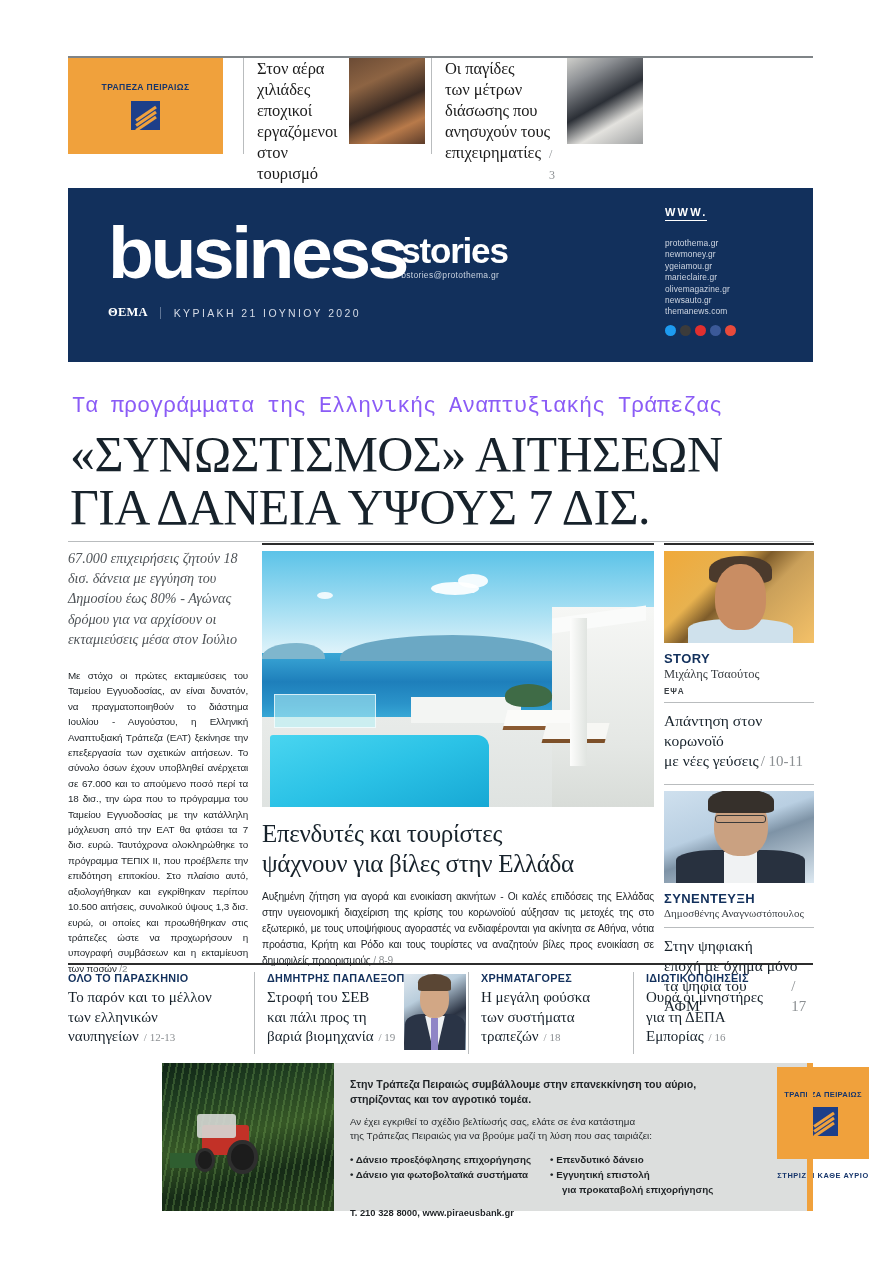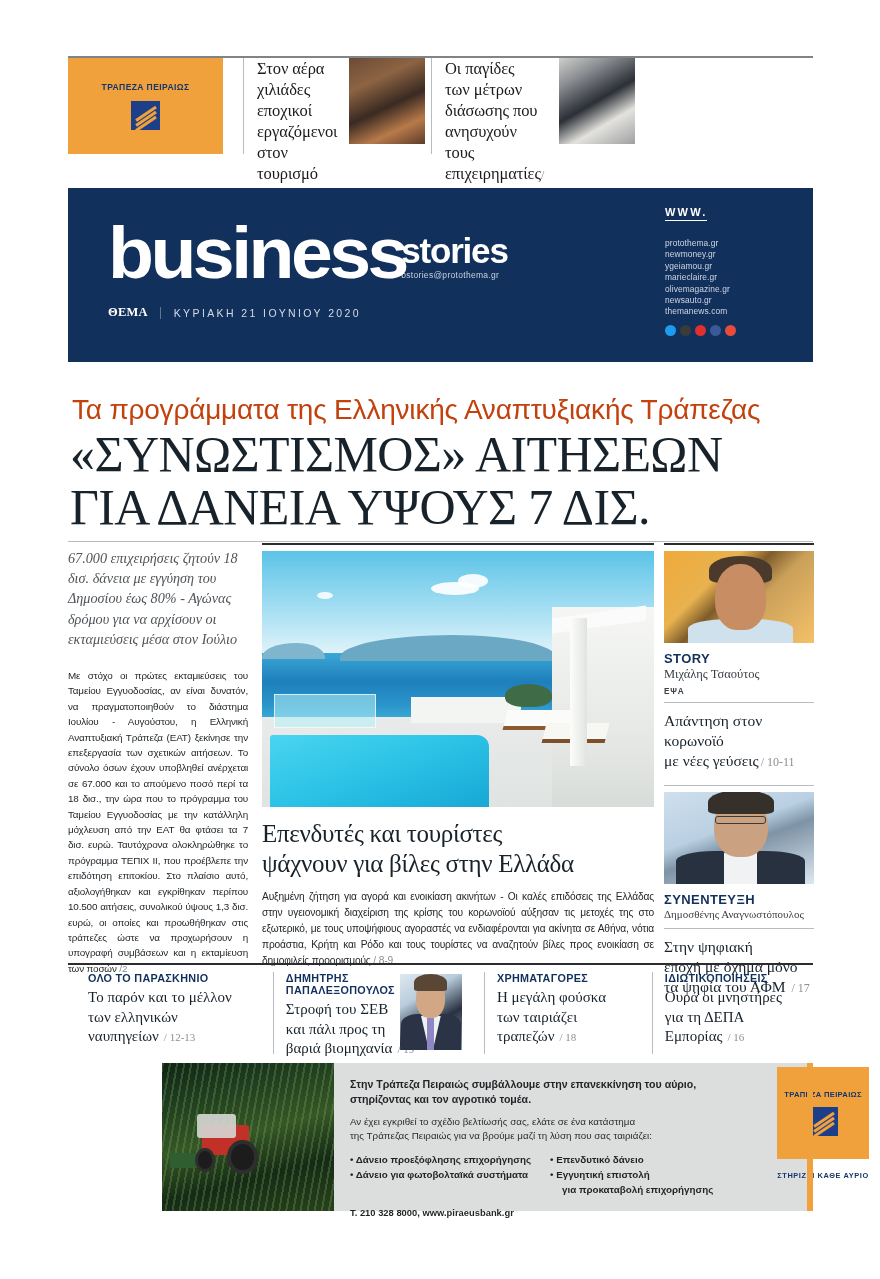--- a/index.html
+++ b/index.html
@@ -104,22 +104,22 @@
     list-style: none;
     font-family: "Liberation Sans", sans-serif;
     font-size: 8.4px; line-height: 11.4px; color: #cfd6e2; letter-spacing: .1px;
   }
   .www-social { margin-top: 7px; display: flex; gap: 4px; }
   .soc { width: 11px; height: 11px; border-radius: 50%; display:block; }
 
   
   .kicker {
     position: absolute; left: 72px; top: 394px; width: 760px;
-    font-family: Liberation Sans, sans-serif;
-    font-size: 28px; color: #c2410c; letter-spacing: -.2px;
+    font-family: Liberation Mono, monospace;
+    font-size: 22px; color: #8b5cf6; letter-spacing: -.2px;
   }
   .headline {
     position: absolute; left: 70px; top: 428px; width: 770px;
     font-family: "Liberation Serif", serif;
     font-size: 50px; line-height: 53px; color: #17222b; letter-spacing: -.6px;
   }
   .headline span { display: block; white-space: nowrap; }
 
   
   .rule-main {
@@ -222,31 +222,31 @@
   }
   .sec-org {
     font-family: "Liberation Sans", sans-serif; font-weight: 700;
     font-size: 8.2px; letter-spacing: .8px; color: #3c4146; margin-top: 5px;
     border-bottom: 1px solid #b9bcbe; padding-bottom: 6px;
   }
   .sec-title {
     font-family: "Liberation Serif", serif;
     font-size: 15.5px; line-height: 20px; color: #17222b; margin-top: 8px;
   }
-  .sec-title .pg { font-size: 12px; color: #8b8f92; }
+  .sec-title .pg { font-size: 15px; color: #8b8f92; }
   .sep-thin { height: 1px; background: #b9bcbe; margin-top: 13px; }
 
   
   .rule-bottom {
     position: absolute; left: 68px; top: 963px; width: 745px; height: 2px; background: #2c2c2c;
   }
   .bottom-row {
     position: absolute; left: 68px; top: 972px; width: 745px; height: 82px; display: flex;
   }
-  .bt { padding-right: 10px; position: relative; margin-left: 20px; }
+  .bt { padding-right: 10px; position: relative; }
   .bt + .bt { border-left: 1px solid #b9bcbe; padding-left: 12px; }
   .bt-label {
     font-family: "Liberation Sans", sans-serif; font-weight: 700;
     font-size: 10.8px; letter-spacing: .3px; color: #12305c;
   }
   .bt-title {
     font-family: "Liberation Serif", serif;
     font-size: 15px; line-height: 19.5px; color: #17222b; margin-top: 4px;
   }
   .bt-title .pg { font-size: 11px; color: #8b8f92; }
@@ -344,21 +344,21 @@
       <div class="t-thumb thumb-a"></div>
     </div>
 
     <div class="teaser t2">
       <div>
         <div class="t-text">
           <div>Οι παγίδες</div>
           <div>των μέτρων</div>
           <div>διάσωσης που</div>
           <div>ανησυχούν τους</div>
-          <div style="display:flex;align-items:baseline;">
+          <div style="display:flex;align-items:baseline;gap:8px;">
             <span>επιχειρηματίες</span>
             <span class="t-page" style="margin-top:0;">/ 3</span>
           </div>
         </div>
       </div>
       <div class="t-thumb thumb-b"></div>
     </div>
   </div>
 
   <div class="masthead">
@@ -512,21 +512,21 @@
           <div class="btt-tie"></div>
         <div class="btt-face"></div>
           <div class="btt-hair"></div>
       </div>
     </div>
 
     <div class="bt bt3">
       <div class="bt-label">ΧΡΗΜΑΤΑΓΟΡΕΣ</div>
       <div class="bt-title">
         <div>Η μεγάλη φούσκα</div>
-        <div>των ταιριάζει</div>
+        <div>των συστήματα</div>
         <div style="display:flex;align-items:baseline;gap:5px;">
           <span>τραπεζών</span>
           <span class="pg">/ 18</span>
         </div>
       </div>
     </div>
 
     <div class="bt bt4">
       <div class="bt-label">ΙΔΙΩΤΙΚΟΠΟΙΗΣΕΙΣ</div>
       <div class="bt-title">

